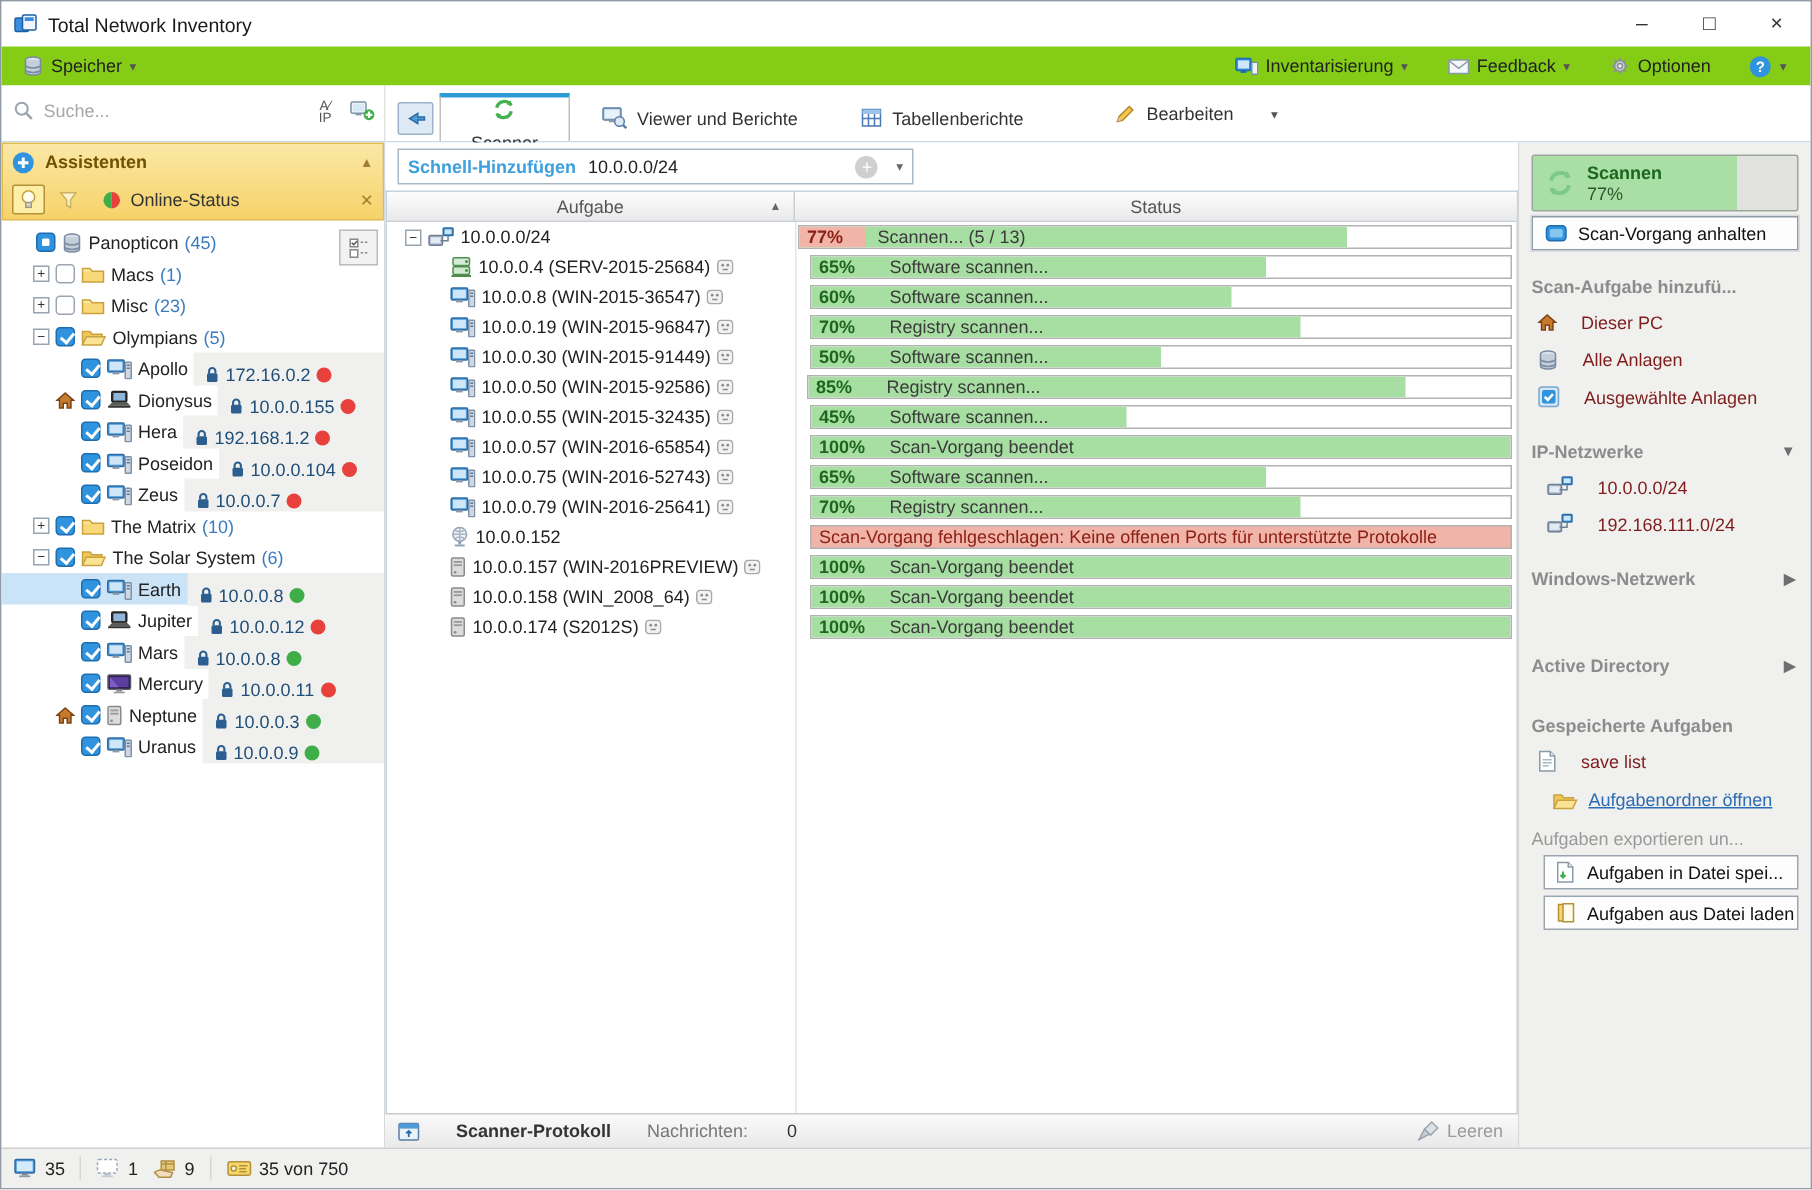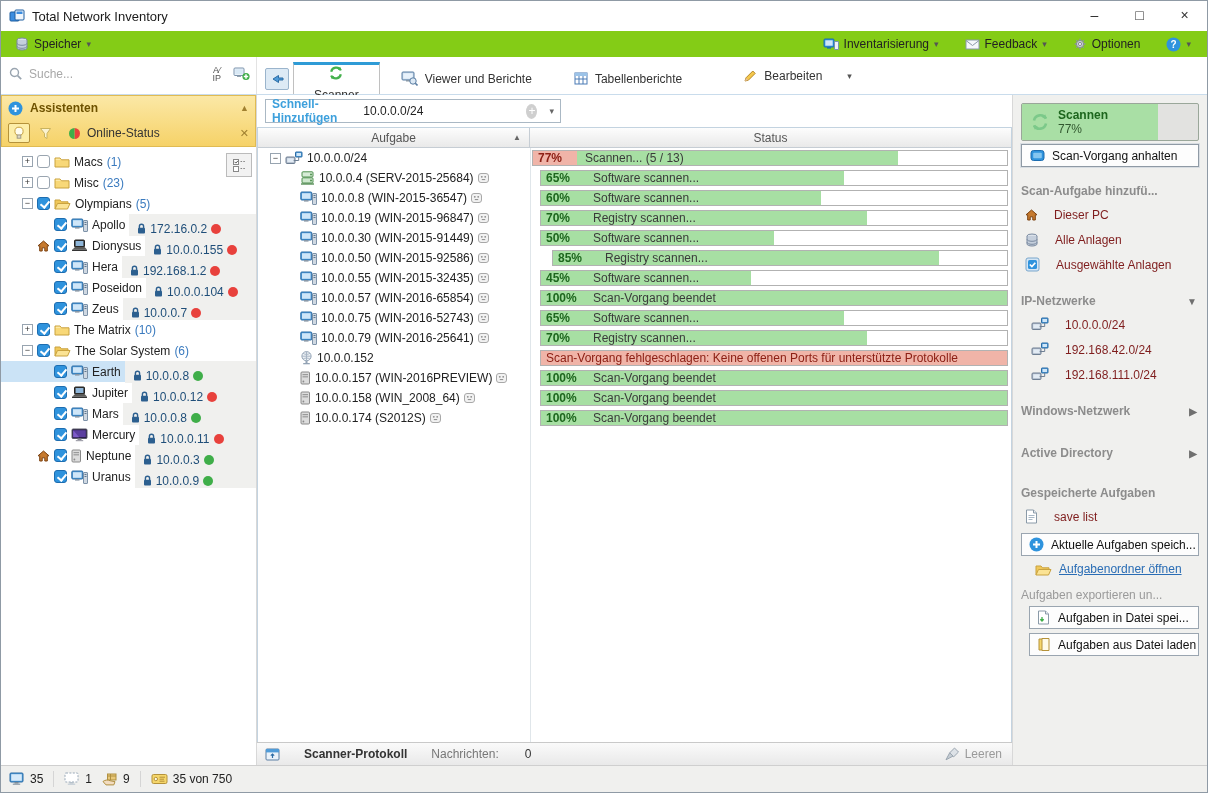--- a/index.html
+++ b/index.html
@@ -62,21 +62,21 @@
   .cb.checked { background:#2f93dd; border:1px solid #1d6db0; }
   .cb.checked::after { content:""; position:absolute; left:3.5px; top:1px; width:4px; height:7px; border:solid #fff; border-width:0 2px 2px 0; transform:rotate(40deg); }
   .cb.partial { background:#2f93dd; border:1px solid #1d6db0; }
   .cb.partial::after { content:""; position:absolute; inset:3px; background:#fff; border-radius:1px; }
   .cb.unchecked { background:#fff; border:1px solid #9aa5b0; }
   .sp { flex:0 0 auto; }
 
   
   .main { flex:1; display:flex; flex-direction:column; background:#fff; border-right:1px solid #d8d8d8; min-width:0; }
   .quickadd { height:32px; display:flex; align-items:center; padding:4px 8px; }
-  .qbox { width:296px; height:24px; border:1px solid #aab8c4; display:flex; align-items:center; padding:0 6px; gap:8px; background:#fff; }
+  .qbox { width:344px; height:24px; border:1px solid #aab8c4; display:flex; align-items:center; padding:0 6px; gap:8px; background:#fff; }
   .qbox .ql { color:#3da0dc; font-weight:bold; }
   .qbox input { border:none; outline:none; flex:1; font-size:12px; color:#222; font-family:"Liberation Sans",sans-serif; }
   .qplus { width:15px; height:15px; border-radius:50%; background:#cfcfcf; color:#fff; font-size:12px; line-height:15px; text-align:center; }
   .qcar { font-size:9px; color:#666; margin-left:4px; }
   .ttable { flex:1; display:flex; flex-direction:column; border:1px solid #c3d3e0; border-bottom:none; margin:0; min-height:0; }
   .thead { height:20px; display:flex; background:linear-gradient(#fdfdfd,#e9e9e9); border-bottom:1px solid #c6cdd4; color:#555; }
   .th { display:flex; align-items:center; justify-content:center; position:relative; }
   .th.task { width:272px; border-right:1px solid #c6cdd4; }
   .th.status { flex:1; }
   .th .sort { position:absolute; right:8px; font-size:8px; color:#666; }
@@ -322,20 +322,34 @@
               <svg width="17" height="15" viewBox="0 0 17 15" xmlns="http://www.w3.org/2000/svg">
                 <rect x="2.5" y="1.5" width="5" height="5" fill="#fff" stroke="#888"></rect>
                 <path d="M3.5 3.8l1.3 1.3L7 2.8" stroke="#555" fill="none"></path>
                 <rect x="2.5" y="8.5" width="5" height="5" fill="#fff" stroke="#888"></rect>
                 <path d="M9.5 3.5h5M9.5 10.5h5" stroke="#888" stroke-dasharray="1.6 1.2"></path>
               </svg>
             </span>
           </div>
         <div id="tree">
             <div class="trow">
+              <span class="sp" style="width: 2px;"></span>
+              <span class="sp" style="width: 13px;"></span>
+              <span class="cb partial"></span>
+              <span class="icon">
+                <svg width="14" height="14" viewBox="0 0 14 14" xmlns="http://www.w3.org/2000/svg">
+                  <ellipse cx="7" cy="3" rx="5" ry="2" fill="#dbe2ea" stroke="#7a8aa0"></ellipse>
+                  <path d="M2 3v8c0 1.1 2.2 2 5 2s5-.9 5-2V3" fill="#c5cfdc" stroke="#7a8aa0"></path>
+                  <path d="M2 6.3c0 1.1 2.2 2 5 2s5-.9 5-2M2 9.3c0 1.1 2.2 2 5 2s5-.9 5-2" fill="none" stroke="#7a8aa0"></path>
+                </svg>
+              </span>
+              <span class="lbl">Panopticon</span>
+              <span class="cnt">(45)</span>
+            </div>
+            <div class="trow">
               <span class="sp" style="width: 17px;"></span>
               <span class="exp">+</span>
               <span class="cb unchecked"></span>
               <span class="icon">
                 <svg width="16" height="13" viewBox="0 0 16 13" xmlns="http://www.w3.org/2000/svg">
                   <path d="M1 3h5l1.5 1.8H15V12H1z" fill="#f8d878" stroke="#c9a23f"></path>
                   <path d="M1.8 3.8h4l1 1.2h-5z" fill="#fce9a8"></path>
                 </svg>
               </span>
               <span class="lbl">Macs</span>
@@ -867,21 +881,21 @@
                 <span class="icon">
                   <svg width="11" height="10" viewBox="0 0 11 10" xmlns="http://www.w3.org/2000/svg">
                     <rect x="0.5" y="0.5" width="10" height="9" rx="2.5" fill="#f2f2f2" stroke="#a8a8a8"></rect>
                     <circle cx="3.8" cy="3.8" r=".9" fill="#8a8a8a"></circle>
                     <circle cx="7.2" cy="3.8" r=".9" fill="#8a8a8a"></circle>
                     <path d="M3.8 6.6h3.4" stroke="#8a8a8a"></path>
                   </svg>
                 </span>
               </div>
               <div class="scell">
-                <div class="sbar " style="margin-left: 22px;">
+                <div class="sbar " style="margin-left: 8px;">
                   <div class="fill" style="width: 85%;"></div>
                   <div class="pct">85%</div>
                   <div class="stxt">Registry scannen...</div>
                 </div>
               </div>
             </div>
             <div class="taskrow">
               <div class="tcell">
                 <span class="sp" style="width: 34px;"></span>
                 <span class="icon">
@@ -1218,71 +1232,50 @@
           <div class="ritem net">
             <span class="icon">
               <svg width="18" height="15" viewBox="0 0 18 15" xmlns="http://www.w3.org/2000/svg">
                 <rect x="1" y="6" width="9" height="6.5" rx="1" fill="#aeb9c8" stroke="#6e7f93"></rect>
                 <rect x="2.2" y="7.2" width="6.6" height="4" fill="#e2ebf4"></rect>
                 <rect x="10.5" y="1" width="6.5" height="5" rx=".5" fill="#4f9bd8" stroke="#2c6ca5"></rect>
                 <rect x="11.5" y="2" width="4.5" height="3" fill="#cfe6f8"></rect>
                 <path d="M13.7 6v3.5h-5" stroke="#6e7f93" fill="none"></path>
               </svg>
             </span>
-            <span>192.168.42.0/24</span>
-          </div>
-          <div class="ritem net">
-            <span class="icon">
-              <svg width="18" height="15" viewBox="0 0 18 15" xmlns="http://www.w3.org/2000/svg">
-                <rect x="1" y="6" width="9" height="6.5" rx="1" fill="#aeb9c8" stroke="#6e7f93"></rect>
-                <rect x="2.2" y="7.2" width="6.6" height="4" fill="#e2ebf4"></rect>
-                <rect x="10.5" y="1" width="6.5" height="5" rx=".5" fill="#4f9bd8" stroke="#2c6ca5"></rect>
-                <rect x="11.5" y="2" width="4.5" height="3" fill="#cfe6f8"></rect>
-                <path d="M13.7 6v3.5h-5" stroke="#6e7f93" fill="none"></path>
-              </svg>
-            </span>
             <span>192.168.111.0/24</span>
           </div>
         </div>
 
       <div class="sechead">
         <span>Windows-Netzwerk</span>
         <span class="arr">▶</span>
       </div>
 
-      <div class="sechead" style="margin-top:28px">
+      <div class="sechead" style="margin-top:44px">
         <span>Active Directory</span>
         <span class="arr">▶</span>
       </div>
 
       <div class="sechead" style="margin-top:26px">
         <span>Gespeicherte Aufgaben</span>
       </div>
       <div id="saveditems">
           <div class="ritem">
             <span class="icon">
               <svg width="13" height="15" viewBox="0 0 13 15" xmlns="http://www.w3.org/2000/svg">
                 <path d="M1.5 1h7l3 3v10h-10z" fill="#fff" stroke="#8a9aa8"></path>
                 <path d="M8.5 1v3h3" fill="#e8eef4" stroke="#8a9aa8"></path>
                 <path d="M3.5 6.5h6M3.5 8.5h6M3.5 10.5h4" stroke="#a8b8c6"></path>
               </svg>
             </span>
             <span>save list</span>
           </div>
         </div>
 
-      <div class="rbtn">
-        <span class="icon">
-            <svg width="15" height="15" viewBox="0 0 15 15" xmlns="http://www.w3.org/2000/svg">
-              <circle cx="7.5" cy="7.5" r="7" fill="#2f93dd"></circle>
-              <path d="M7.5 4v7M4 7.5h7" stroke="#fff" stroke-width="2"></path>
-            </svg>
-          </span>
-        <span>Aktuelle Aufgaben speich...</span>
-      </div>
       <div class="rlink">
         <span class="icon">
             <svg width="17" height="13" viewBox="0 0 17 13" xmlns="http://www.w3.org/2000/svg">
               <path d="M1 12V3h5l1.5 1.8H14V6" fill="#f0c85a" stroke="#c9a23f"></path>
               <path d="M1 12l2.5-5.5H16L13.5 12z" fill="#fbe394" stroke="#c9a23f"></path>
             </svg>
           </span>
         <span class="lt">Aufgabenordner öffnen</span>
       </div>
 

